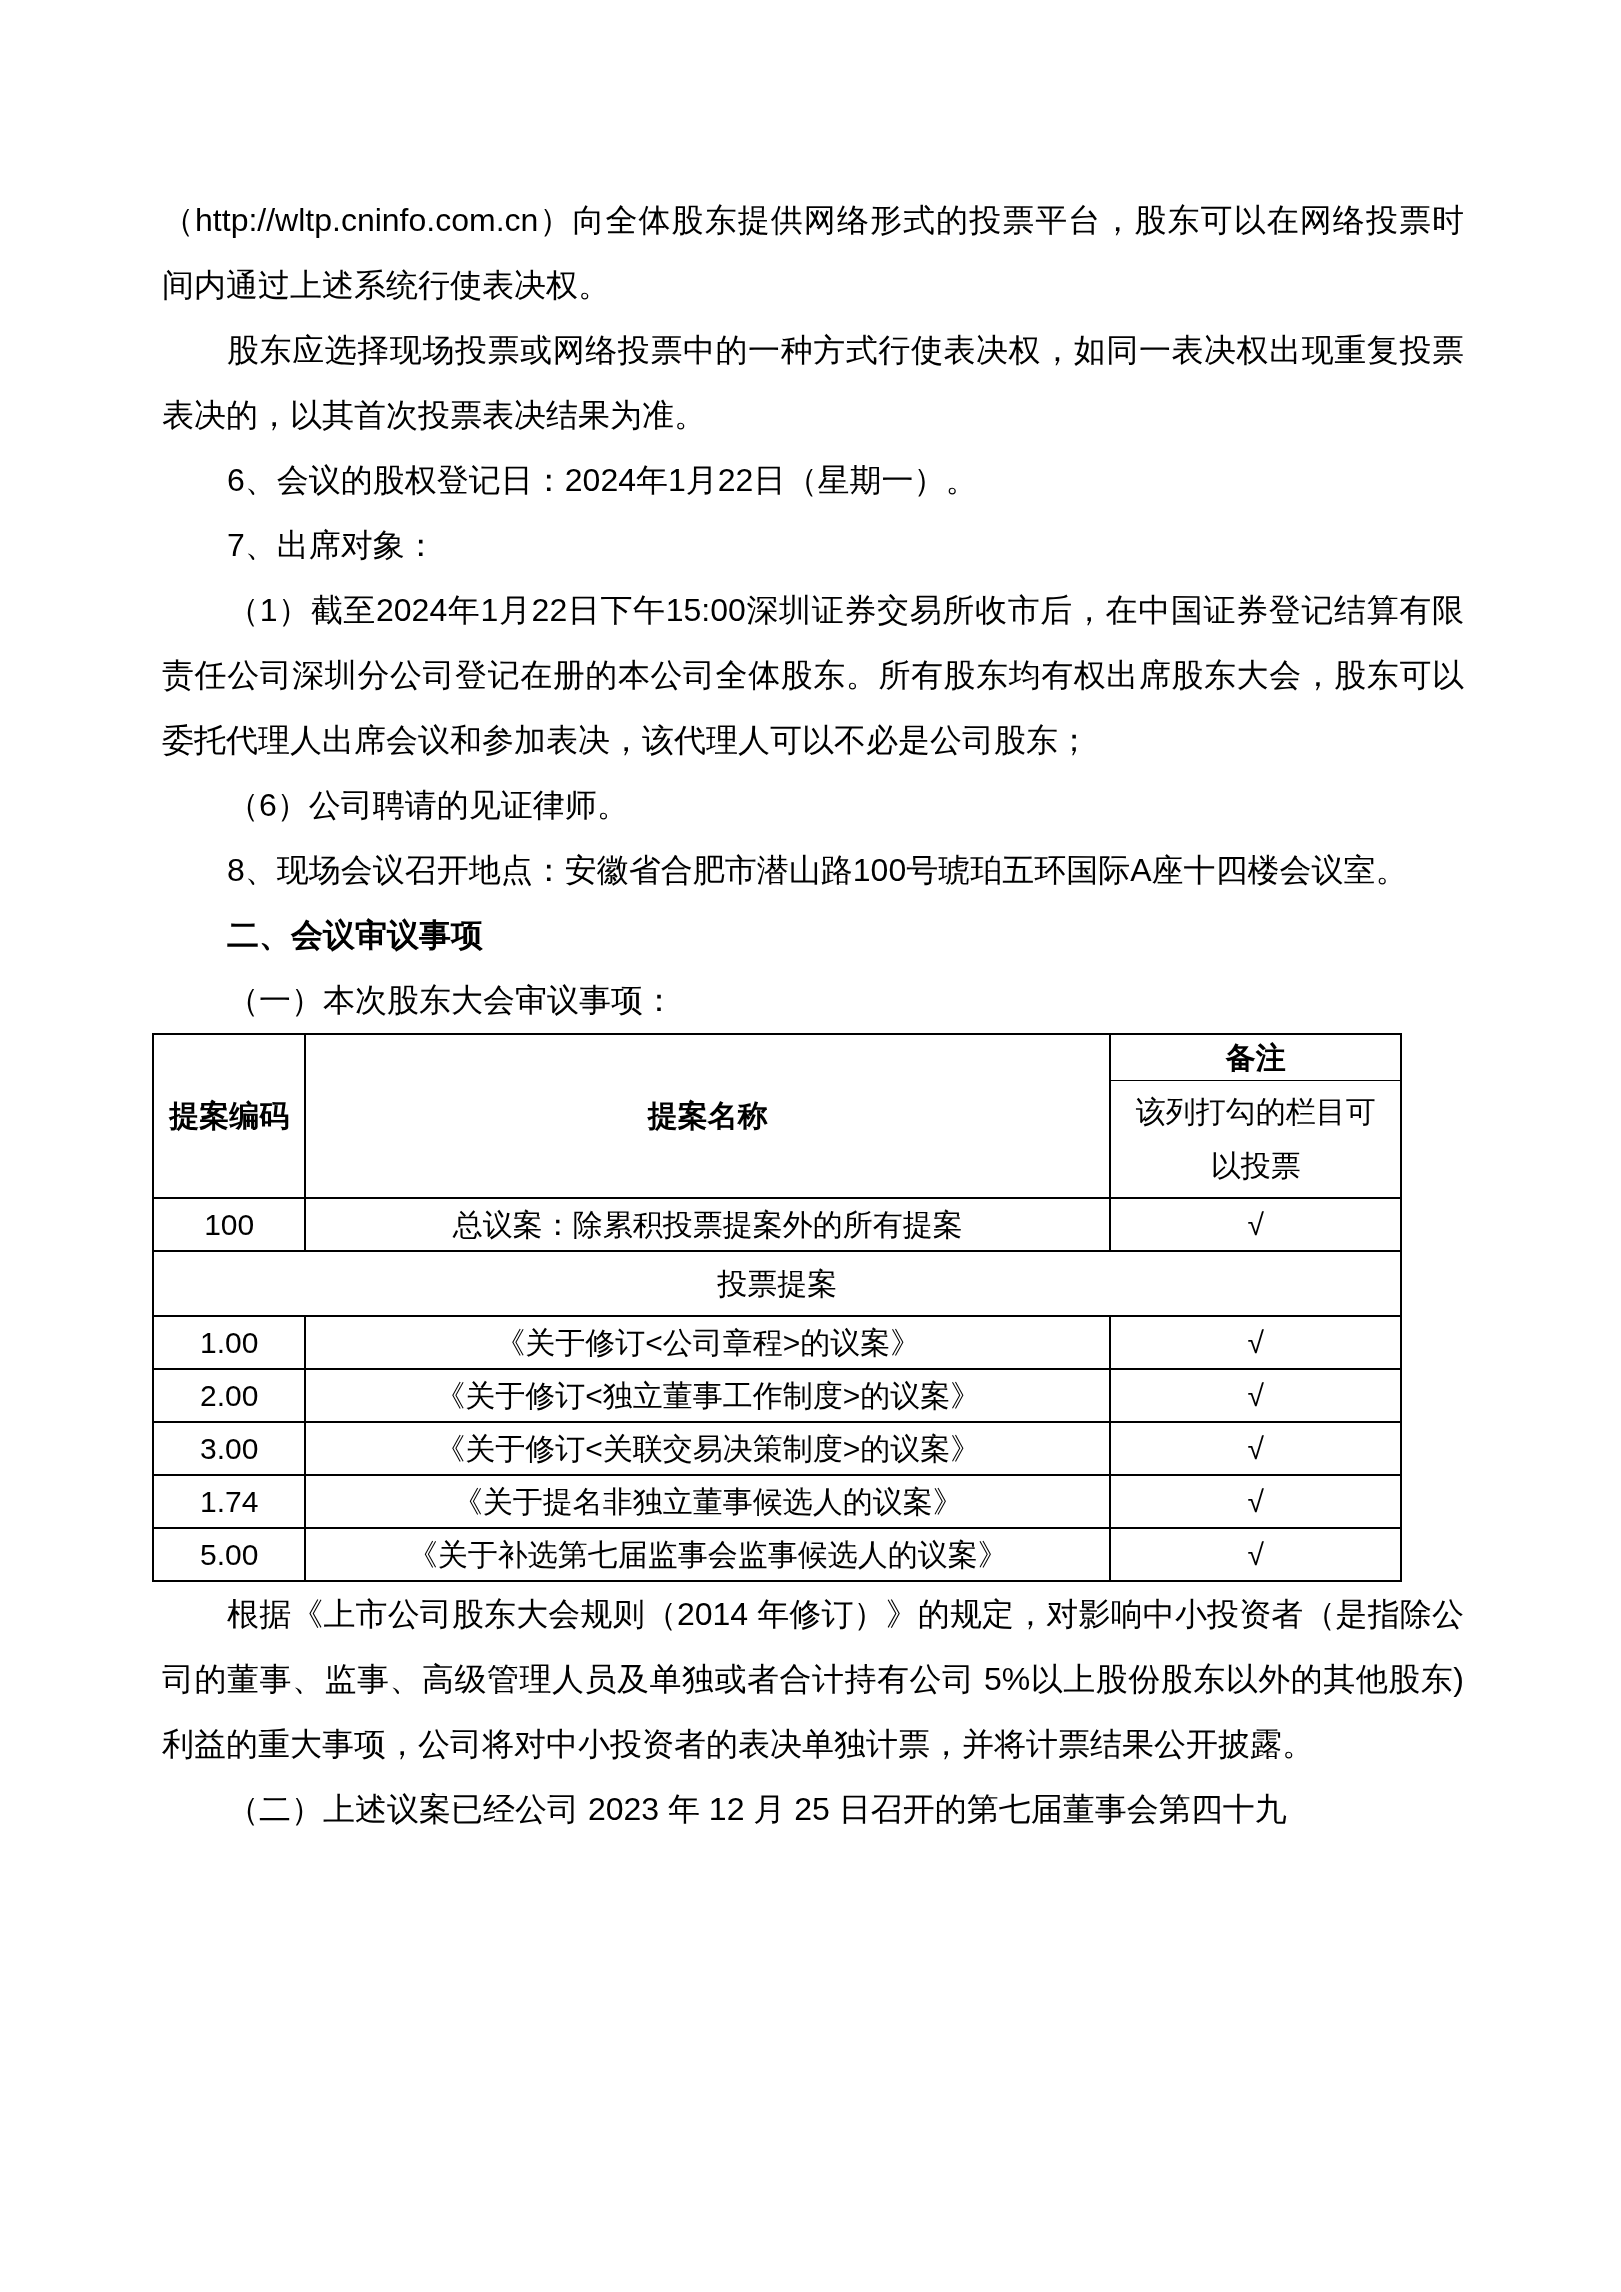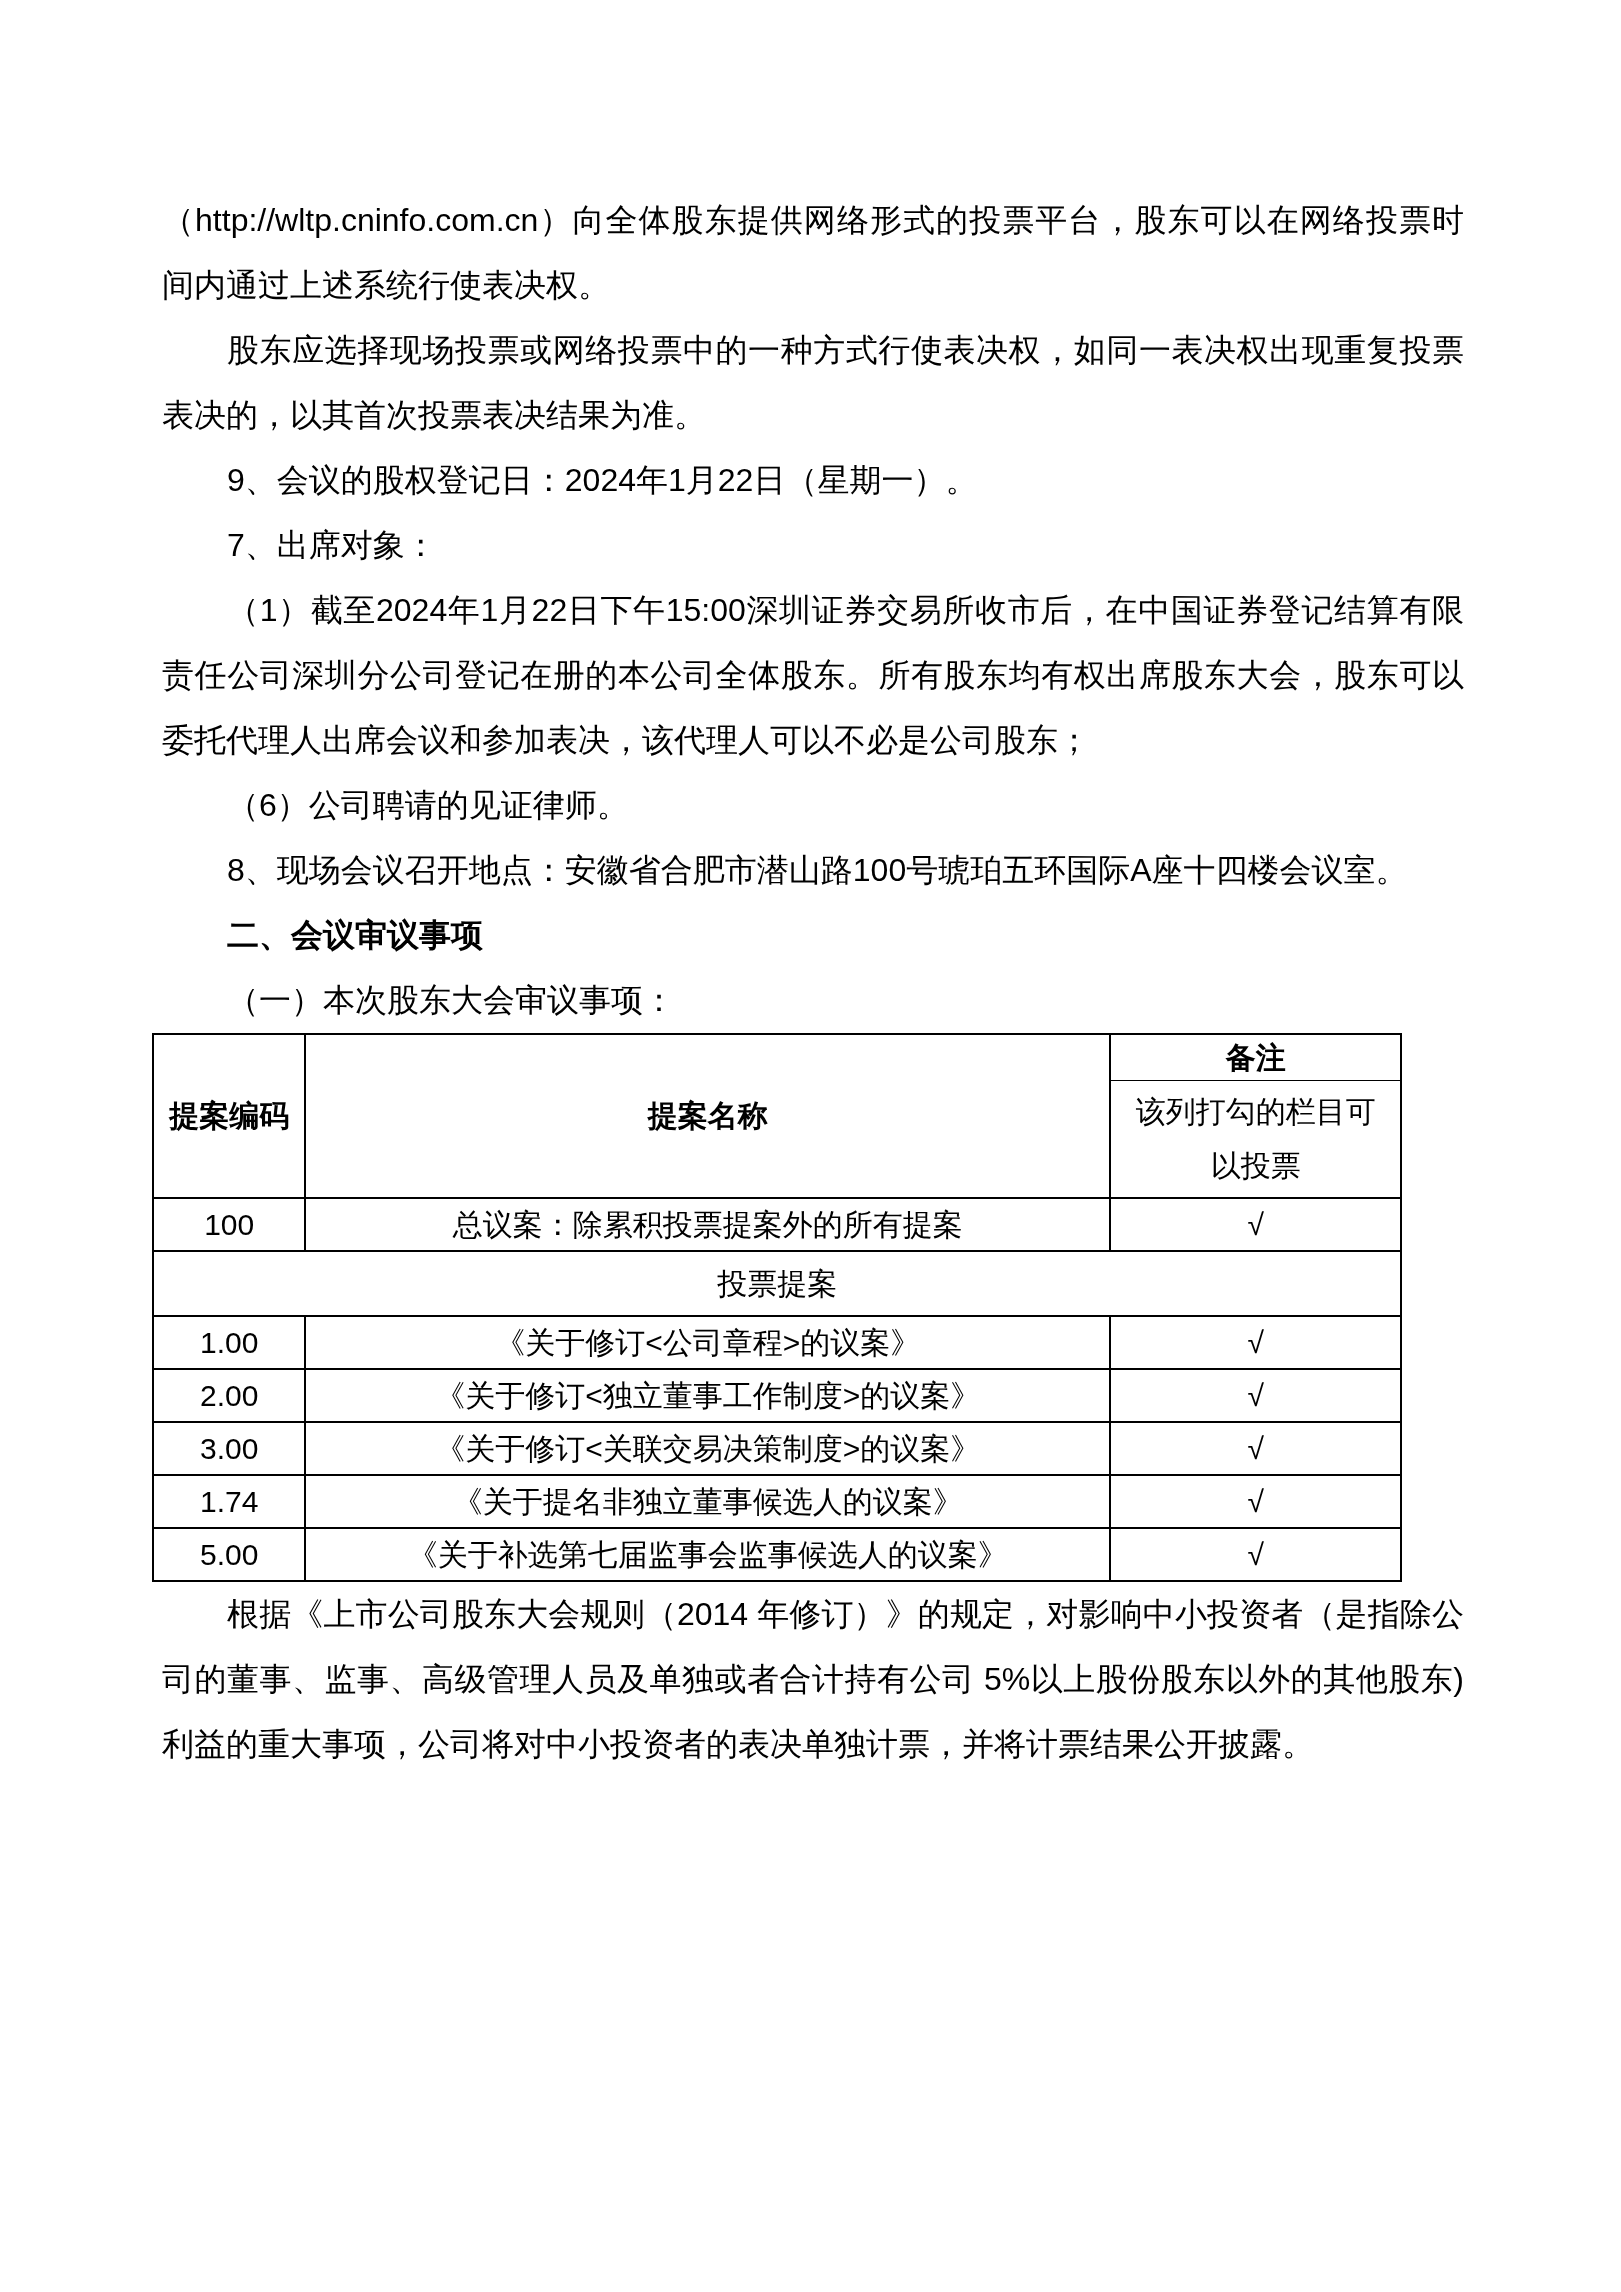--- a/index.html
+++ b/index.html
@@ -47,21 +47,21 @@
   .proposals .data-row td { height: 53px; }
   .proposals .section-row td { height: 65px; }
 </style>
 </head>
 <body>
 
 <div class="page">
 
   <p class="para">（http://wltp.cninfo.com.cn）向全体股东提供网络形式的投票平台，股东可以在网络投票时间内通过上述系统行使表决权。</p>
   <p class="para indent">股东应选择现场投票或网络投票中的一种方式行使表决权，如同一表决权出现重复投票表决的，以其首次投票表决结果为准。</p>
-  <p class="para indent">9、会议的股权登记日：2024年1月22日（星期一）。</p>
+  <p class="para indent">6、会议的股权登记日：2024年1月22日（星期一）。</p>
   <p class="para indent">7、出席对象：</p>
   <p class="para indent">（1）截至2024年1月22日下午15:00深圳证券交易所收市后，在中国证券登记结算有限责任公司深圳分公司登记在册的本公司全体股东。所有股东均有权出席股东大会，股东可以委托代理人出席会议和参加表决，该代理人可以不必是公司股东；</p>
   <p class="para indent">（6）公司聘请的见证律师。</p>
   <p class="para indent">8、现场会议召开地点：安徽省合肥市潜山路100号琥珀五环国际A座十四楼会议室。</p>
   <p class="para indent bold">二、会议审议事项</p>
   <p class="para indent">（一）本次股东大会审议事项：</p>
 
   <table class="proposals">
     <colgroup>
         <col class="c1">
@@ -107,15 +107,16 @@
       </tr>
       <tr class="data-row">
         <td>5.00</td>
         <td>《关于补选第七届监事会监事候选人的议案》</td>
         <td>√</td>
       </tr>
     </tbody>
   </table>
 
   <p class="para indent">根据《上市公司股东大会规则（2014 年修订）》的规定，对影响中小投资者（是指除公司的董事、监事、高级管理人员及单独或者合计持有公司 5%以上股份股东以外的其他股东)利益的重大事项，公司将对中小投资者的表决单独计票，并将计票结果公开披露。</p>
+  <p class="para indent">（二）上述议案已经公司 2023 年 12 月 25 日召开的第七届董事会第四十九</p>
 
 </div>
 
 
 </body></html>

